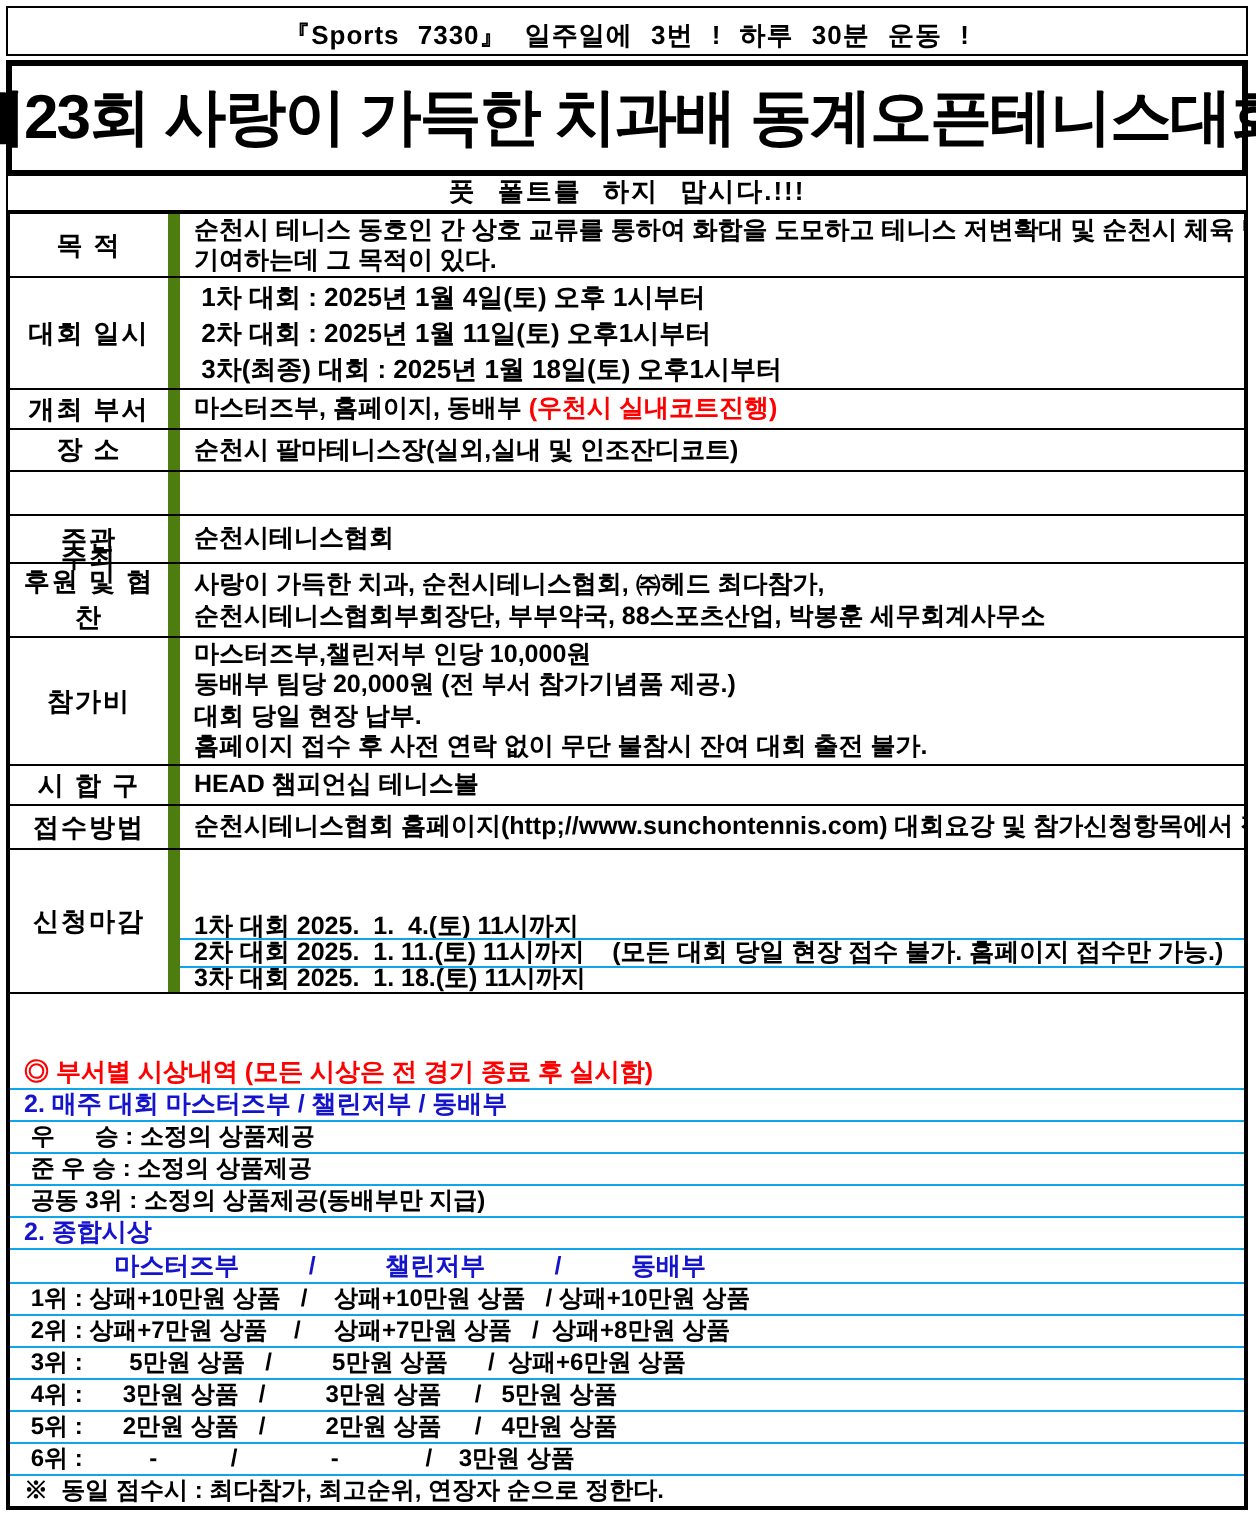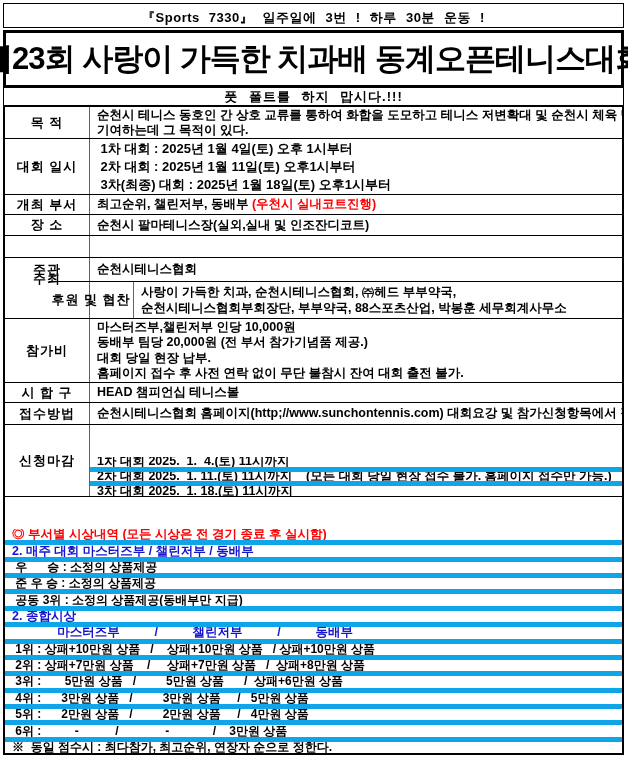--- a/index.html
+++ b/index.html
@@ -16,61 +16,61 @@
     display:flex; align-items:flex-end; justify-content:center;
     font-size:13px; font-weight:bold; word-spacing:5px; letter-spacing:0.5px;
   }
   .box-title {
     height:58px; border:3px solid #000;
     display:flex; align-items:center; justify-content:center;
     font-size:31px; font-weight:bold; letter-spacing:-1px; white-space:nowrap;
   }
   .box-foot {
     height:18px; border:1.5px solid #000; border-top:none;
-    display:flex; align-items:center; justify-content:center;
+    display:flex; align-items:flex-end; justify-content:center;
     font-size:13px; font-weight:bold; word-spacing:6px; letter-spacing:1px;
   }
 
   .table {
     flex:1; border:2px solid #000; border-top:1.5px solid #000;
     display:flex; flex-direction:column; min-height:0;
   }
   .row { display:flex; min-height:0; }
   .row + .row { border-top:1px solid #000; }
   .lbl {
-    width:85px; flex:0 0 85px; border-right:1px solid #4d7c0f;
+    width:85px; flex:0 0 85px; border-right:6px solid #4d7c0f;
     display:flex; align-items:center; justify-content:center;
     font-size:13px; font-weight:bold; text-align:center; letter-spacing:1px;
   }
   .cnt { flex:1; min-width:0; display:flex; flex-direction:column; justify-content:center; padding-left:7px; overflow:hidden; }
   .cnt .ln { white-space:pre; font-size:12.5px; font-weight:bold; }
 
   .r-purpose   { height:31px; }
   .r-purpose .ln { line-height:15px; font-size:12.5px; }
   .r-schedule  { height:56px; }
   .r-schedule .ln { line-height:18px; font-size:13px; }
   .r-department{ height:20px; }
   .r-venue     { height:21px; }
   .r-host      { height:22px;flex-direction:column; }
   .r-organizer { height:24px; }
-  .r-sponsor   { height:37px;margin-left:44px; }
+  .r-sponsor   { height:37px; }
   .r-sponsor .ln { line-height:16px; }
   .r-fee       { height:64px; }
   .r-fee .ln { line-height:15.5px; }
   .r-ball      { height:20px; }
   .r-registration { height:22px; }
   .r-deadline  { height:72px; }
   .r-awards    { flex:1; }
 
   .subcol { flex:1; min-width:0; display:flex; flex-direction:column; padding-left:0;margin-top:32px; }
   .subrow {
     flex:1; display:flex; align-items:center; padding-left:7px;
     white-space:pre; font-size:12.5px; font-weight:bold; overflow:hidden;
   }
-  .subrow + .subrow { border-top:5px solid #0ea5e9; }
+  .subrow + .subrow { border-top:1px solid #0ea5e9; }
 
   .aw { font-weight:bold; font-size:12px; }
   .red  { color:#ff0000; }
   .blue { color:#1414cc; }
   .bold { font-weight:bold; }
 </style>
 </head>
 <body>
 
 <div class="page">
@@ -102,21 +102,21 @@
       <div class="cnt">
         <div class="ln"> 1차 대회 : 2025년 1월 4일(토) 오후 1시부터</div>
         <div class="ln"> 2차 대회 : 2025년 1월 11일(토) 오후1시부터</div>
         <div class="ln"> 3차(최종) 대회 : 2025년 1월 18일(토) 오후1시부터</div>
       </div>
     </div>
 
     <div class="row r-department">
       <div class="lbl">개최 부서</div>
       <div class="cnt">
-        <div class="ln"><span>최고순위, 챌린저부, 동배부 </span><span class="red">(우천시 실내코트진행)</span></div>
+        <div class="ln"><span>마스터즈부, 홈페이지, 동배부 </span><span class="red">(우천시 실내코트진행)</span></div>
       </div>
     </div>
 
     <div class="row r-venue">
       <div class="lbl">장 소</div>
       <div class="cnt">
         <div class="ln">순천시 팔마테니스장(실외,실내 및 인조잔디코트)</div>
       </div>
     </div>
 
@@ -130,21 +130,21 @@
     <div class="row r-organizer">
       <div class="lbl">주관</div>
       <div class="cnt">
         <div class="ln">순천시테니스협회</div>
       </div>
     </div>
 
     <div class="row r-sponsor">
       <div class="lbl">후원 및 협찬</div>
       <div class="cnt">
-        <div class="ln">사랑이 가득한 치과, 순천시테니스협회, ㈜헤드 부부약국,</div>
+        <div class="ln">사랑이 가득한 치과, 순천시테니스협회, ㈜헤드 최다참가,</div>
         <div class="ln">순천시테니스협회부회장단, 부부약국, 88스포츠산업, 박봉훈 세무회계사무소</div>
       </div>
     </div>
 
     <div class="row r-fee">
       <div class="lbl">참가비</div>
       <div class="cnt">
         <div class="ln">마스터즈부,챌린저부 인당 10,000원</div>
         <div class="ln">동배부 팀당 20,000원 (전 부서 참가기념품 제공.)</div>
         <div class="ln">대회 당일 현장 납부.</div>

